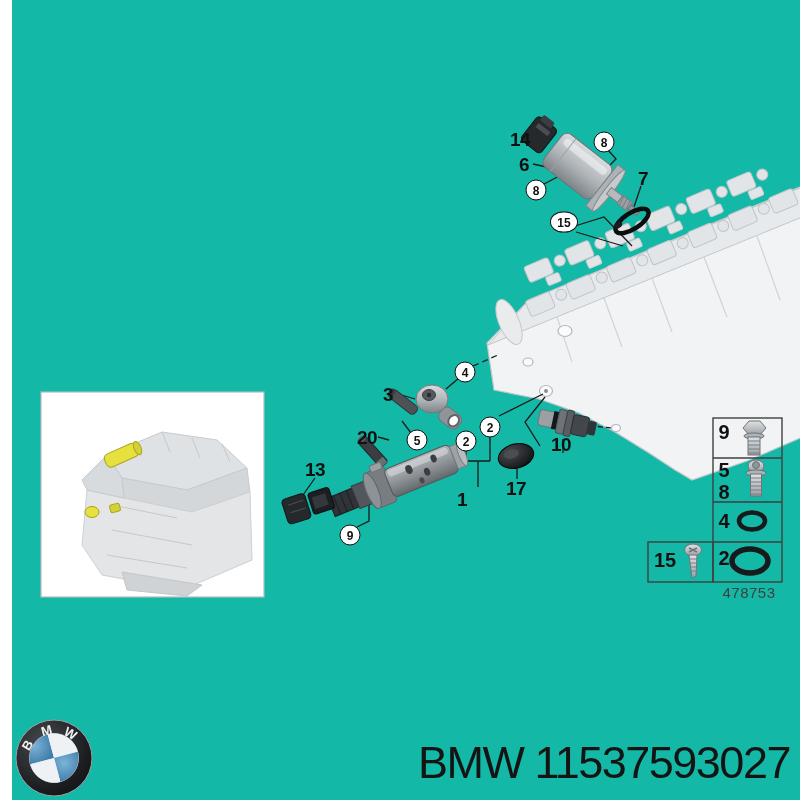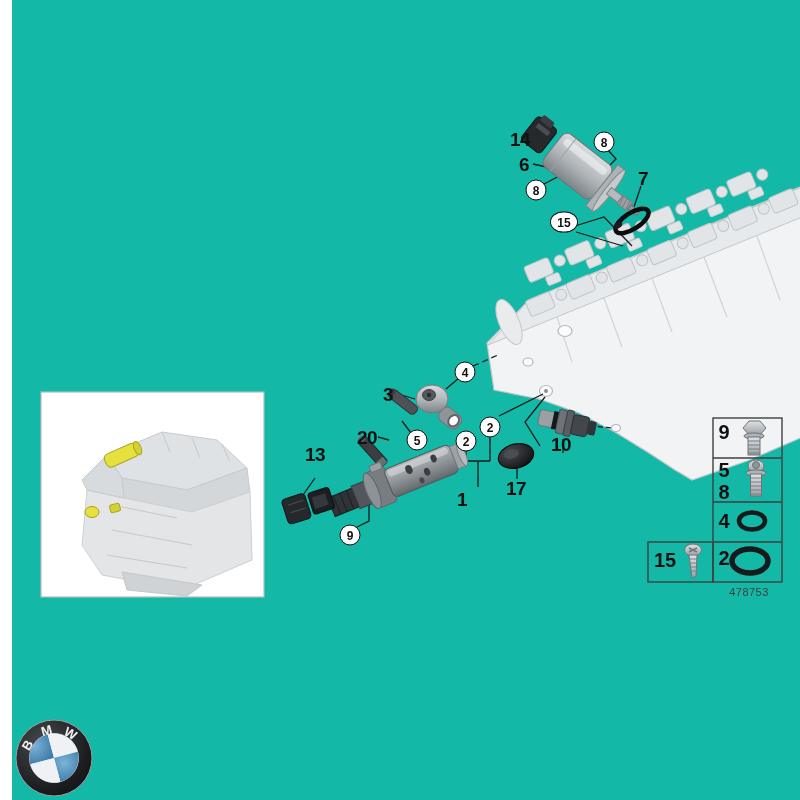--- a/index.html
+++ b/index.html
@@ -7,21 +7,21 @@
          font-family:"Liberation Sans",sans-serif;margin-left:12px;}
   #art{position:absolute;left:0;top:0;}
   .co{position:absolute;transform:translate(-50%,-50%);font-weight:bold;font-size:19px;
       color:#111;letter-spacing:-0.5px;line-height:1;white-space:nowrap;}
   .cc{position:absolute;transform:translate(-50%,-50%);width:19px;height:19px;
       border:1.8px solid #111;border-radius:50%;background:#fff;display:flex;
       align-items:center;justify-content:center;font-weight:bold;font-size:12px;color:#111;}
   .cc.wide{width:26px;border-radius:50%/55%;}
   .lg{position:absolute;transform:translate(-50%,-50%);font-weight:bold;font-size:20px;color:#111;}
   #diagram-number{position:absolute;left:737px;top:592px;transform:translate(-50%,-50%);
-      font-size:11px;color:#3f3f3f;letter-spacing:0.5px;}
+      font-size:15px;color:#3f3f3f;letter-spacing:0.5px;}
   #part-title{position:absolute;left:406px;top:737px;font-size:45px;color:#141414;
       letter-spacing:-1.5px;white-space:nowrap;}
   #bmw-logo{position:absolute;left:3px;top:719px;}
 </style>
 </head>
 <body>
 
 <div id="stage">
 
 <svg id="art" width="800" height="800" viewBox="0 0 800 800">
@@ -269,21 +269,21 @@
     <polygon points="-4,5 4,5 3,26 -1,28" fill="url(#gBolt)" stroke="#6f7478"></polygon>
     <path d="M-4,9 L4,9 M-4,13 L4,13 M-3.5,17 L3.5,17 M-3,21 L3,21" stroke="#7a7f83"></path>
   </g>
 </svg>
 
 <div class="co" style="left:508px;top:139px">14</div>
 <div class="co" style="left:512px;top:164px">6</div>
 <div class="co" style="left:631px;top:178px">7</div>
 <div class="co" style="left:376px;top:394px">3</div>
 <div class="co" style="left:355px;top:437px">20</div>
-<div class="co" style="left:303px;top:454px">13</div>
+<div class="co" style="left:303px;top:469px">13</div>
 <div class="co" style="left:450px;top:499px">1</div>
 <div class="co" style="left:504px;top:488px">17</div>
 <div class="co" style="left:549px;top:444px">10</div>
 
 <div class="cc" style="left:524px;top:190px">8</div>
 <div class="cc" style="left:592px;top:142px">8</div>
 <div class="cc wide" style="left:552px;top:222px">15</div>
 <div class="cc" style="left:453px;top:372px">4</div>
 <div class="cc" style="left:405px;top:440px">5</div>
 <div class="cc" style="left:454px;top:441px">2</div>
@@ -319,14 +319,15 @@
     <path d="M39,39 L39,63.5 A24.5,24.5 0 0 0 63.5,39 Z" fill="url(#gBlue)"></path>
     <path d="M39,39 L14.5,39 A24.5,24.5 0 0 0 39,63.5 Z" fill="#eef2f4"></path>
     <g fill="#f2f2f2" font-family="Liberation Sans, sans-serif" font-size="13" font-weight="bold" text-anchor="middle">
       <text x="17" y="24" transform="rotate(-45 17 20)">B</text>
       <text x="39" y="15">M</text>
       <text x="61" y="24" transform="rotate(45 61 20)">W</text>
     </g>
   </g>
 </svg>
 
+<div id="part-title">BMW 11537593027</div>
 
 </div>
 
 </body></html>

